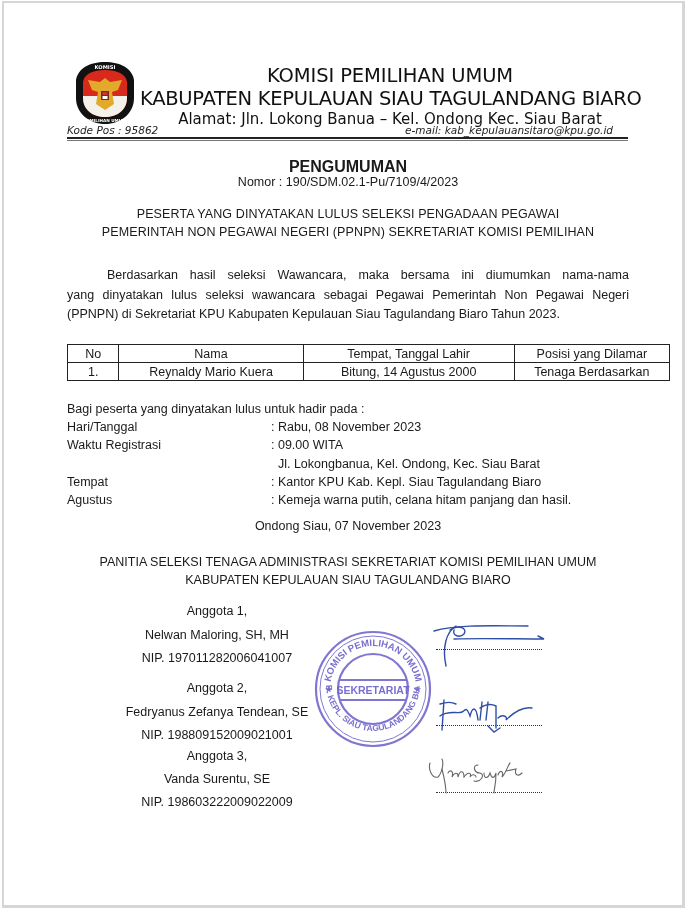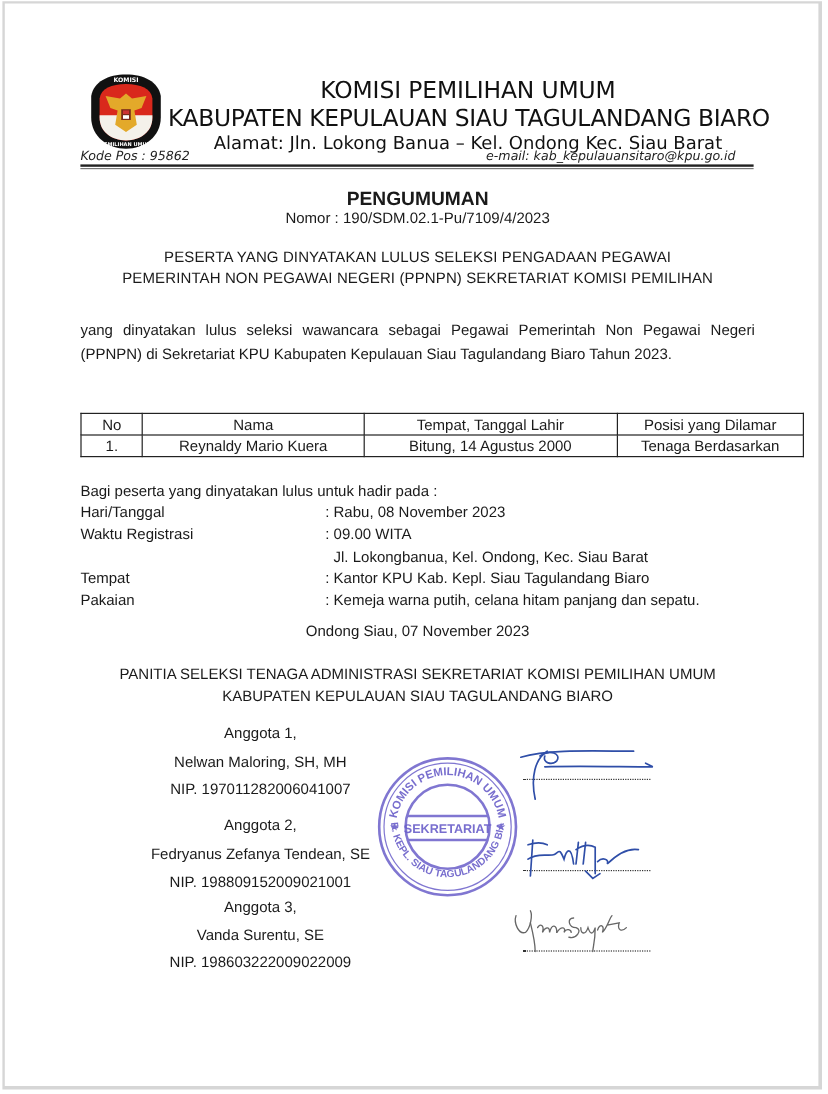--- a/index.html
+++ b/index.html
@@ -82,20 +82,21 @@
 
 <div class="center title">PENGUMUMAN</div>
 <div class="center nomor">Nomor : 190/SDM.02.1-Pu/7109/4/2023</div>
 
 <div class="center caps" style="top:205px;">
   <div>PESERTA YANG DINYATAKAN LULUS SELEKSI  PENGADAAN PEGAWAI</div>
   <div>PEMERINTAH NON PEGAWAI NEGERI (PPNPN)  SEKRETARIAT KOMISI PEMILIHAN</div>
 </div>
 
 <div class="para">
+  <span class="line" style="padding-left:40px;">Berdasarkan hasil seleksi Wawancara, maka bersama ini diumumkan nama-nama</span>
   <span class="line">yang dinyatakan lulus seleksi wawancara sebagai Pegawai Pemerintah Non Pegawai Negeri</span>
   <span class="line last">(PPNPN) di Sekretariat KPU Kabupaten Kepulauan Siau Tagulandang Biaro Tahun 2023.</span>
 </div>
 
 <table class="pes">
   <colgroup>
       <col style="width:48px">
       <col style="width:172px">
       <col style="width:197px">
       <col style="width:145px">
@@ -128,22 +129,22 @@
   </div>
   <div class="row">
     <span class="lab"></span>
     <span class="val" style="white-space:pre;">  Jl. Lokongbanua, Kel. Ondong, Kec. Siau Barat</span>
   </div>
   <div class="row">
     <span class="lab">Tempat</span>
     <span class="val">: Kantor KPU Kab. Kepl. Siau Tagulandang Biaro</span>
   </div>
   <div class="row">
-    <span class="lab">Pakaian</span>
-    <span class="val">: Kemeja warna putih, celana hitam panjang dan sepatu.</span>
+    <span class="lab">Agustus</span>
+    <span class="val">: Kemeja warna putih, celana hitam panjang dan hasil.</span>
   </div>
 </div>
 
 <div class="center closing-date">Ondong Siau, 07 November 2023</div>
 <div class="center panitia">
   <div>PANITIA SELEKSI TENAGA ADMINISTRASI SEKRETARIAT KOMISI PEMILIHAN UMUM</div>
   <div>KABUPATEN KEPULAUAN SIAU TAGULANDANG BIARO</div>
 </div>
 
 <div class="sig" style="top:604px;">Anggota 1,</div>

